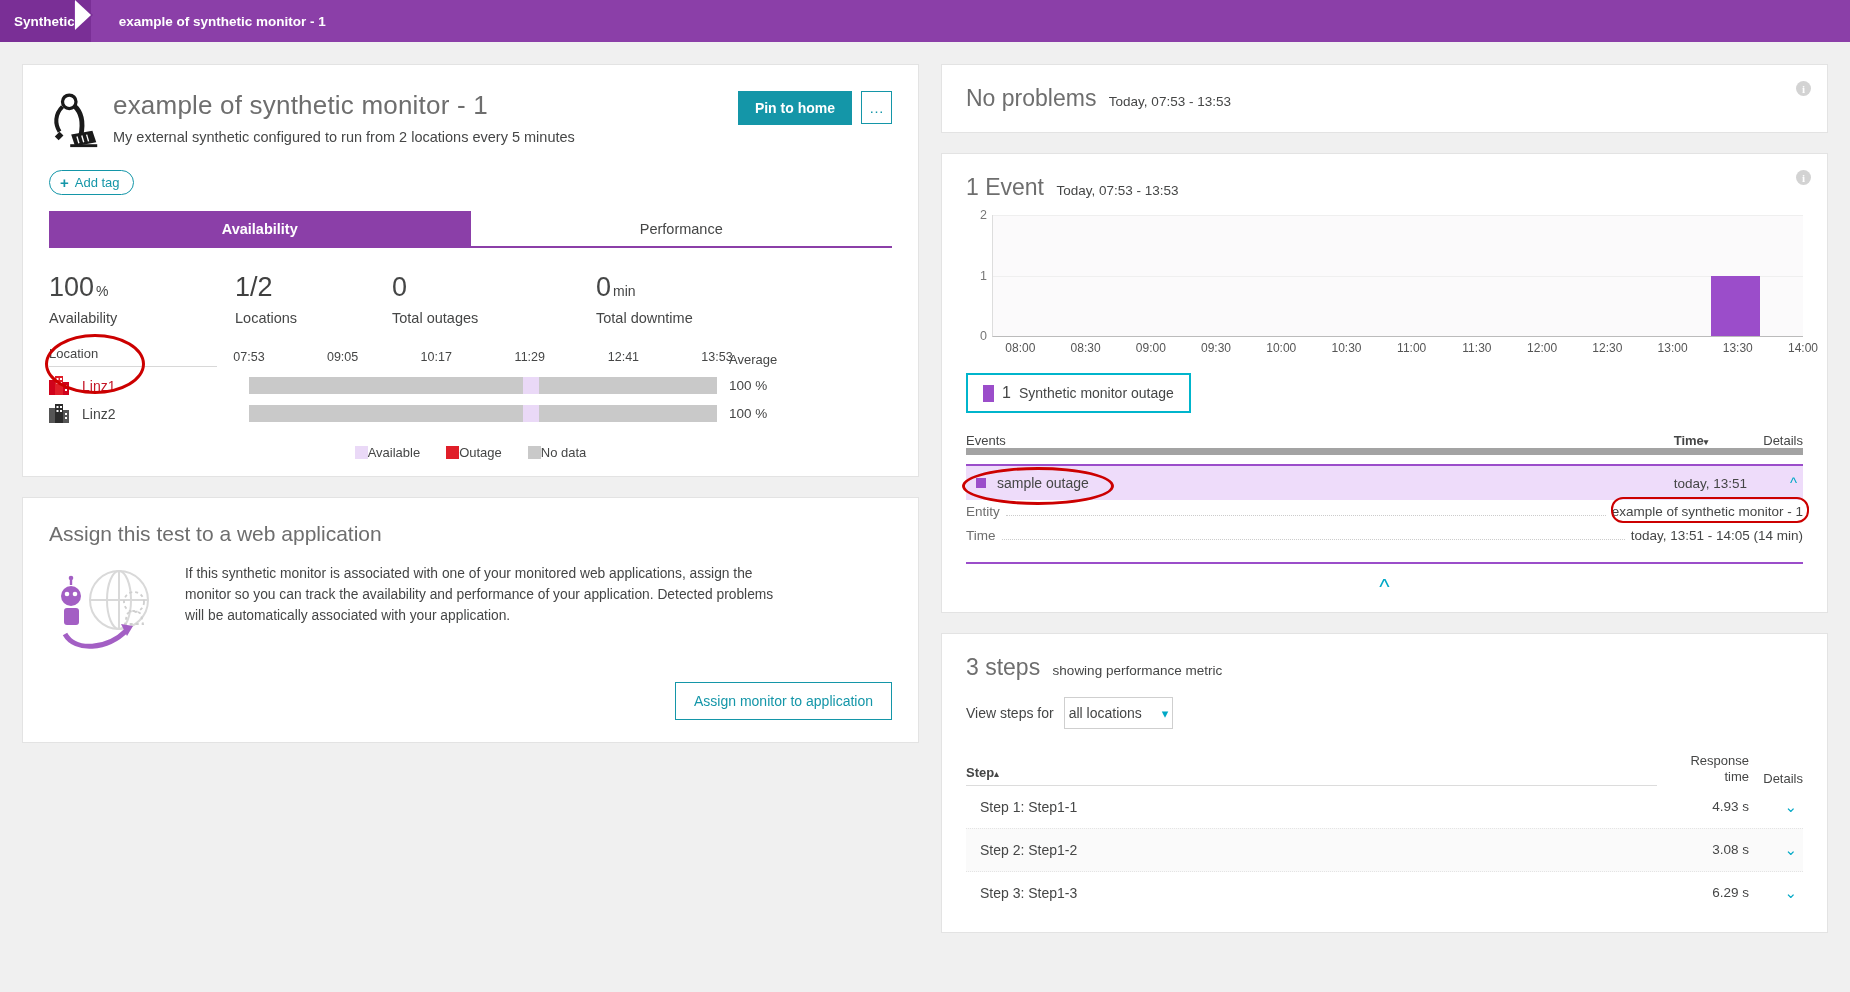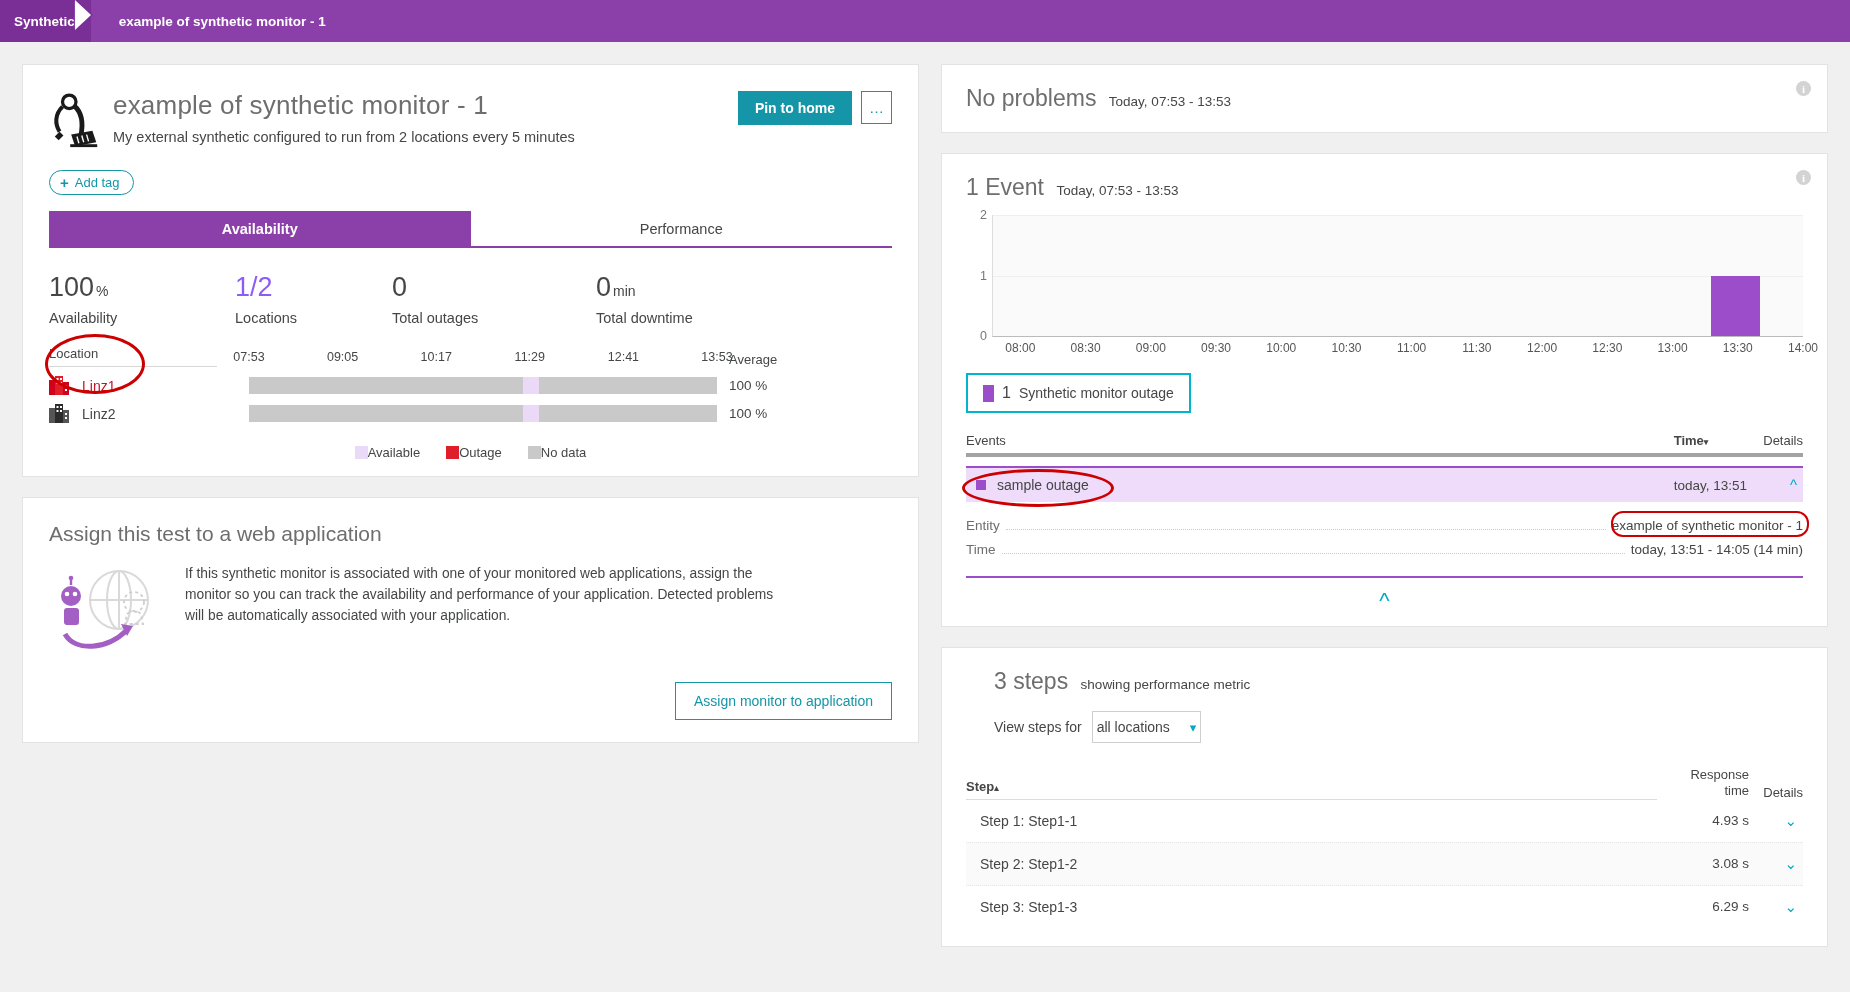--- a/index.html
+++ b/index.html
@@ -108,21 +108,21 @@
   .tab.active { background: #8b3fa8; color: #fff; font-weight: bold; border-bottom: 2px solid #8b3fa8; }
 
   
   .kpis { display: flex; padding: 26px 0 20px 0; }
   .kpi { flex: none; }
   .kpi:nth-child(1) { width: 186px; }
   .kpi:nth-child(2) { width: 157px; }
   .kpi:nth-child(3) { width: 204px; }
   .kpi-val { font-size: 27px; font-weight: 300; color: #454646; line-height: 1; }
   .kpi-val .unit { font-size: 14px; margin-left: 2px; }
-  .kpi-val.red { color: #8b5cf6; }
+  .kpi-val.red { color: #404040; }
   .kpi-lbl { font-size: 14.5px; margin-top: 9px; }
 
   
   .tl-head { display: flex; align-items: flex-end; font-size: 13px; }
   .tl-loc-col { width: 200px; position: relative; }
   .tl-loc-hdr {
     font-size: 13px; color: #454646;
     border-bottom: 1px solid #d8d8d8; padding-bottom: 5px;
     width: 168px;
   }
@@ -210,49 +210,49 @@
     border: 2px solid #00b5cc; background: #fff;
     padding: 9px 15px; margin: 12px 24px 0 24px; font-size: 14px;
   }
   .evt-chip .sw { width: 11px; height: 17px; background: #9b4dca; display: inline-block; }
   .evt-chip .n { font-size: 16px; font-weight: 300; }
 
   
   .evt-tbl { margin: 20px 24px 0 24px; position: relative; }
   .evt-hdr {
     display: flex; align-items: flex-end; font-size: 13px;
-    border-bottom: 4px solid #a3a3a3; padding-bottom: 5px;
+    border-bottom: 7px solid #a3a3a3; 
   }
   .evt-hdr .c-name { flex: 1; }
   .evt-hdr .c-time { width: 112px; text-align: center; font-weight: bold; }
   .evt-hdr .c-det  { width: 56px; text-align: right; }
   .evt-row {
     display: flex; align-items: center;
     background: #eedcfa; border-top: 2px solid #9b4dca;
     padding: 9px 0; margin-top: 9px; font-size: 14px;
   }
   .evt-row .c-name { flex: 1; display: flex; align-items: center; gap: 11px; padding-left: 10px; }
   .evt-row .c-name .sq { width: 10px; height: 10px; background: #9b4dca; display: inline-block; }
   .evt-row .c-time { width: 112px; text-align: right; font-size: 13.5px; }
   .evt-row .c-det  { width: 56px; text-align: right; padding-right: 6px; color: #00a8c6; }
   .chev { font-size: 15px; line-height: 1; }
 
-  .detail-rows { margin-top: 12px; font-size: 13.5px; }
+  .detail-rows { font-size: 13.5px; }
   .drow { display: flex; align-items: baseline; padding: 4px 0; }
   .drow .k { color: #6e6e6e; }
   .drow .dots { flex: 1; border-bottom: 1px dotted #ccc; margin: 0 6px 4px 6px; }
   .drow .v { text-align: right; }
   .evt-foot-line { border-top: 2px solid #9b4dca; margin-top: 14px; }
   .collapse-up {
     text-align: center; color: #00a8c6; font-size: 22px;
     padding: 12px 0 14px 0; cursor: pointer; line-height: 1;
   }
 
   
-  .steps-head { padding: 20px 24px 0 24px; margin-left: 28px; }
+  .steps-head { padding: 20px 24px 0 24px; }
   .steps-title { font-size: 23px; font-weight: 300; color: #6e6e6e; display: inline; }
   .steps-sub { font-size: 13.5px; margin-left: 8px; }
   .steps-filter { display: flex; align-items: center; gap: 10px; margin-top: 16px; font-size: 14px; }
   .select-box {
     border: 1px solid #cfcfcf; background: #fff; padding: 7px 4px;
     display: flex; align-items: center; gap: 20px; font-size: 14px; cursor: pointer;
   }
   .select-box .cv { color: #00a8c6; font-size: 13px; }
 
   .steps-tbl { margin: 24px 24px 0 24px; }

